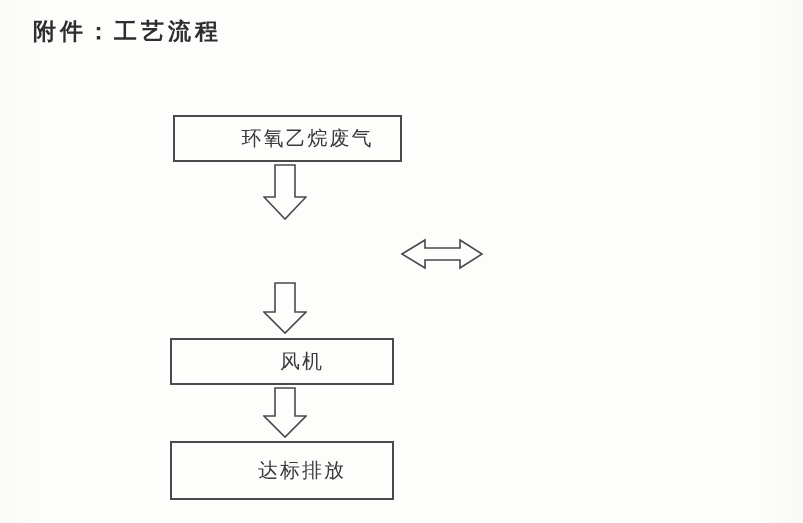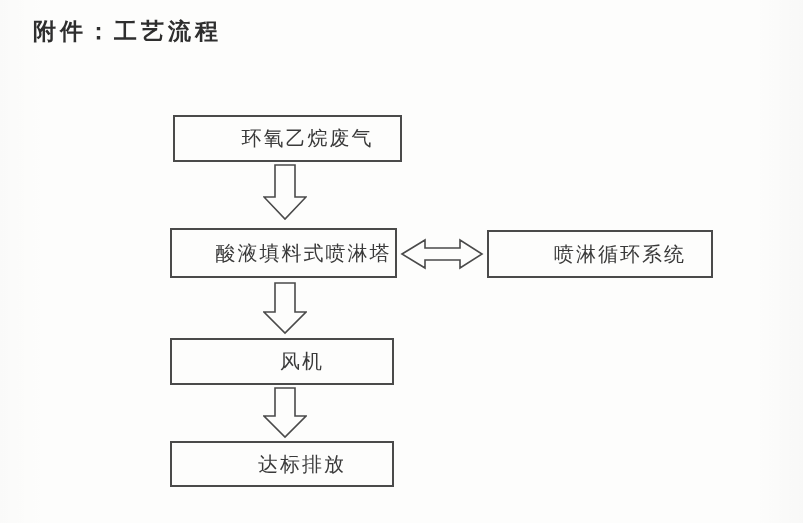--- a/index.html
+++ b/index.html
@@ -38,21 +38,21 @@
     font-size: 20px;
     letter-spacing: 2px;
     color: #3a3a3a;
     box-sizing: border-box;
     padding-left: 40px;
   }
   .box-source     { left: 173px; top: 115px; width: 229px; height: 47px; }
   .box-tower      { left: 170px; top: 228px; width: 227px; height: 50px; }
   .box-circ       { left: 487px; top: 230px; width: 226px; height: 48px; }
   .box-fan        { left: 170px; top: 338px; width: 224px; height: 47px; align-items: center; }
-  .box-discharge  { left: 170px; top: 441px; width: 224px; height: 46px; }
+  .box-discharge  { left: 170px; top: 441px; width: 224px; height: 59px; }
   .arrow {
     position: absolute;
   }
   .arrow svg { display: block; }
   .arrow-1 { left: 263px; top: 164px; }
   .arrow-2 { left: 263px; top: 282px; }
   .arrow-3 { left: 263px; top: 387px; }
   .arrow-h { left: 400px; top: 238px; }
   .arrow-shape {
     fill: #fdfdfc;
@@ -71,33 +71,27 @@
   <div class="flow-box box-source">
     <span>环氧乙烷废气</span>
   </div>
 
   <div class="arrow arrow-1">
     <svg width="44" height="57" viewBox="0 0 44 57">
       <polygon class="arrow-shape" points="12,1 32,1 32,33 43,33 22,55 1,33 12,33"></polygon>
     </svg>
   </div>
 
-  <div class="flow-box box-tower">
-    <span>酸液填料式喷淋塔</span>
-  </div>
 
   <div class="arrow arrow-h">
     <svg width="84" height="33" viewBox="0 0 84 33">
       <polygon class="arrow-shape" points="2,16 25,2 25,10 60,10 60,2 82,16 60,30 60,22 25,22 25,30"></polygon>
     </svg>
   </div>
 
-  <div class="flow-box box-circ">
-    <span>喷淋循环系统</span>
-  </div>
 
   <div class="arrow arrow-2">
     <svg width="44" height="53" viewBox="0 0 44 53">
       <polygon class="arrow-shape" points="12,1 32,1 32,30 43,30 22,51 1,30 12,30"></polygon>
     </svg>
   </div>
 
   <div class="flow-box box-fan">
     <span>风机</span>
   </div>

